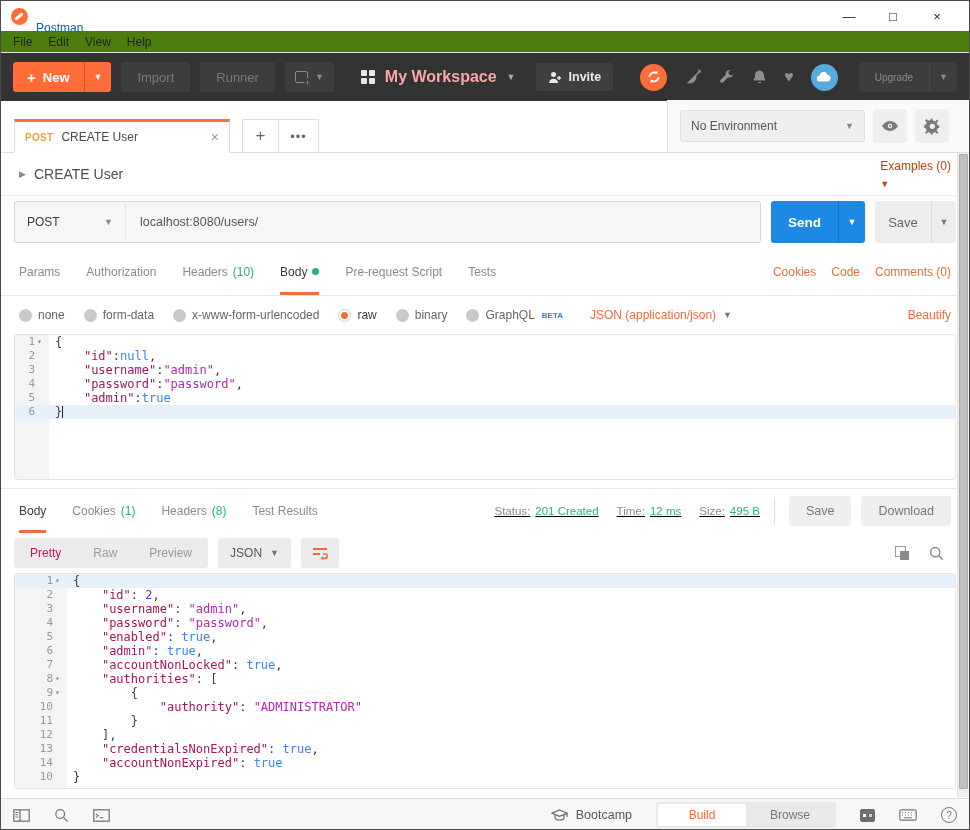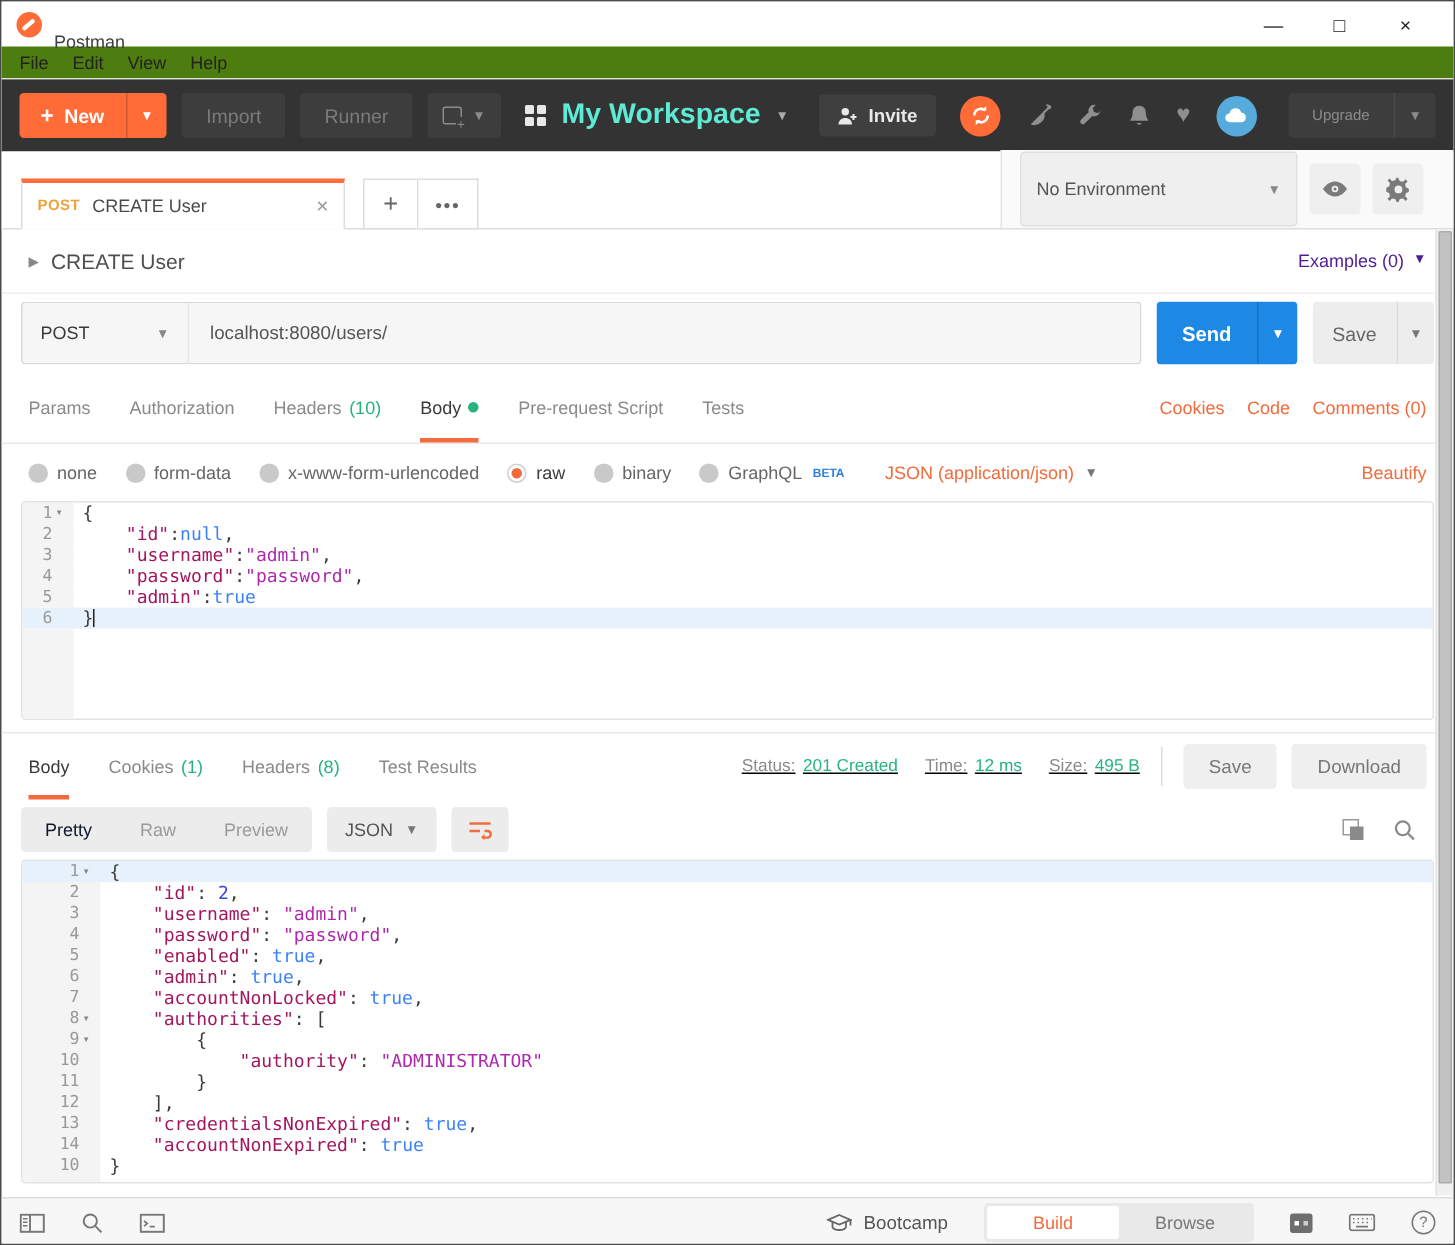--- a/index.html
+++ b/index.html
@@ -3,42 +3,42 @@
 <meta charset="utf-8">
 <style>
   * { margin:0; padding:0; box-sizing:border-box; }
   html,body { width:970px; height:830px; background:#fff; font-family:"Liberation Sans", sans-serif; }
   .window { position:relative; width:970px; height:830px; border:1px solid #4a4a4a; background:#fff; overflow:hidden; }
 
   
   .titlebar { height:30px; display:flex; align-items:center; padding:0 10px; background:#fff; }
   .logo { width:17px; height:17px; border-radius:50%; background:#ff6c37; position:relative; margin-right:8px; }
   .logo::after { content:""; position:absolute; left:3px; top:7px; width:10px; height:3px; background:#fff; border-radius:2px; transform:rotate(-40deg); }
-  .title-text { font-size:12px; color:#404040;margin-top:24px; }
+  .title-text { font-size:12px; color:#0369a1;margin-top:24px; }
   .win-controls { margin-left:auto; display:flex; }
   .win-btn { width:44px; height:28px; display:flex; align-items:center; justify-content:center; font-size:13px; color:#222; }
   
   .menubar { height:22px; background:#4d7c0f; display:flex; align-items:center; padding:0 4px; border-bottom:1px solid #e2e2e2; }
   .menu-item { font-size:12px; color:#222; padding:2px 8px; }
 
   
   .toolbar { height:48px; background:#333333; display:flex; align-items:center; padding:0 12px; }
   .tb-left { display:flex; align-items:center; gap:10px; }
   .btn-new { display:flex; align-items:stretch; background:#ff6c37; border-radius:3px; overflow:hidden; height:30px; }
   .btn-new .main { display:flex; align-items:center; gap:7px; padding:0 14px; color:#fff; font-weight:bold; font-size:13px; }
   .btn-new .plus { font-size:15px; font-weight:bold; }
   .btn-new .caret { display:flex; align-items:center; padding:0 9px; border-left:1px solid rgba(0,0,0,.18); color:#fff; font-size:9px; }
   .tb-btn { height:30px; padding:0 16px; background:#3d3d3d; border-radius:3px; color:#7b7b7b; font-size:13px; display:flex; align-items:center; }
   .tb-iconbtn { height:30px; padding:0 10px; background:#3d3d3d; border-radius:3px; display:flex; align-items:center; gap:7px; color:#8b8b8b; }
   .mini-sq { width:13px; height:12px; border:1.5px solid #8b8b8b; border-radius:2px; position:relative; }
   .mini-sq::after { content:"+"; position:absolute; right:-4px; bottom:-6px; font-size:9px; color:#8b8b8b; background:#3d3d3d; padding:0 1px; }
   .tb-center { display:flex; align-items:center; gap:10px; margin:0 auto; }
   .grid-icon { display:grid; grid-template-columns:6px 6px; grid-template-rows:6px 6px; gap:2px; }
   .grid-icon i { background:#e8e8e8; border-radius:1px; }
-  .ws-label { color:#5eead4; font-size:19px; font-weight:bold; }
+  .ws-label { color:#fca5a5; font-size:16px; font-weight:bold; }
   .ws-caret { color:#aaa; font-size:9px; }
   .btn-invite { height:28px; background:#3f3f3f; border-radius:3px; color:#e8e8e8; font-size:12.5px; font-weight:bold; display:flex; align-items:center; gap:7px; padding:0 12px; margin-left:10px; }
   .tb-right { display:flex; align-items:center; gap:17px; }
   .sync-circle { width:27px; height:27px; border-radius:50%; background:#ff6c37; display:flex; align-items:center; justify-content:center; }
   .cloud-circle { width:27px; height:27px; border-radius:50%; background:#56aadc; display:flex; align-items:center; justify-content:center; color:#fff; font-size:13px; }
   .tb-ico { color:#8f8f8f; display:flex; align-items:center; }
   .heart-g { color:#8f8f8f; font-size:16px; }
   .btn-upgrade { display:flex; height:30px; background:#3d3d3d; border-radius:3px; overflow:hidden; margin-left:4px; }
   .btn-upgrade .main { padding:0 16px; display:flex; align-items:center; color:#8b8b8b; font-size:10px; }
   .btn-upgrade .caret { padding:0 9px; display:flex; align-items:center; border-left:1px solid #4a4a4a; color:#8b8b8b; font-size:9px; }
@@ -46,30 +46,30 @@
   
   .tabstrip { height:52px; background:#fff; border-bottom:1px solid #ddd; display:flex; align-items:flex-end; }
   .req-tab { width:216px; height:34px; margin-left:13px; margin-bottom:-1px; border:1px solid #ddd; border-top:3px solid #ff6c37; border-bottom:1px solid #fff; background:#fff; display:flex; align-items:center; gap:8px; padding:0 10px; }
   .req-tab .method { font-size:10px; font-weight:bold; color:#eba23c; letter-spacing:.3px; }
   .req-tab .t-title { font-size:12px; color:#4a4a4a; flex:1; }
   .req-tab .t-close { color:#999; font-size:14px; }
   .tab-plus, .tab-dots { height:34px; margin-bottom:-1px; border:1px solid #ddd; border-left:none; background:#fff; display:flex; align-items:center; justify-content:center; color:#666; }
   .tab-plus { width:37px; font-size:17px; border-left:1px solid #ddd; margin-left:12px; }
   .tab-dots { width:40px; font-size:13px; letter-spacing:1px; }
   .env-zone { margin-left:auto; height:52px; width:302px; background:#fafafa; border-left:1px solid #e5e5e5; display:flex; align-items:center; gap:8px; padding:0 20px 0 12px; }
-  .env-select { flex:1; height:50px; background:#efefef; border:1px solid #e0e0e0; border-radius:3px; display:flex; align-items:center; padding:0 10px; }
+  .env-select { flex:1; height:32px; background:#efefef; border:1px solid #e0e0e0; border-radius:3px; display:flex; align-items:center; padding:0 10px; }
   .env-select .val { font-size:12px; color:#555; flex:1; }
   .env-select .caret { color:#888; font-size:9px; }
   .sq-btn { width:34px; height:34px; background:#efefef; border-radius:3px; display:flex; align-items:center; justify-content:center; color:#777; }
 
   
   .name-row { height:43px; display:flex; align-items:center; padding:0 18px; border-bottom:1px solid #f0f0f0; }
   .disc-caret { color:#888; font-size:9px; margin-right:8px; }
   .req-name { font-size:14px; color:#4f4f4f; }
-  .examples { margin-left:auto; display:flex; align-items:flex-start; gap:6px; color:#4c1d95; font-size:12px; }
+  .examples { margin-left:auto; display:flex; align-items:flex-start; gap:6px; color:#c2410c; font-size:12px;flex-direction:column; }
   .examples .caret { font-size:9px; }
 
   
   .url-row { height:52px; display:flex; align-items:center; padding:0 13px; }
   .method-select { width:112px; height:42px; border:1px solid #d8d8d8; border-right:1px solid #e4e4e4; border-radius:3px 0 0 3px; background:#f6f6f6; display:flex; align-items:center; padding:0 12px; }
   .method-select .val { flex:1; font-size:12px; color:#3a3a3a; }
   .method-select .caret { color:#888; font-size:9px; }
   .url-input { flex:1; height:42px; border:1px solid #d8d8d8; border-left:none; border-radius:0 3px 3px 0; background:#f6f6f6; font-size:12.5px; color:#555; padding:0 14px; font-family:"Liberation Sans",sans-serif; outline:none; }
   .send-group { display:flex; margin-left:10px; height:42px; border-radius:3px; overflow:hidden; }
   .send-main { width:67px; background:#1e88e5; color:#fff; font-size:13.5px; font-weight:bold; display:flex; align-items:center; justify-content:center; }
@@ -127,21 +127,21 @@
   .resp-meta { margin-left:auto; display:flex; align-items:center; gap:18px;text-decoration:underline; }
   .meta-item { font-size:11.5px; color:#8a8a8a; display:flex; gap:5px; align-items:center; }
   .meta-item .v { color:#26b47e; }
   .vdiv { width:1px; height:26px; background:#ddd; margin:0 2px; align-self:center; }
   .flat-btn { height:30px; padding:0 17px; background:#efefef; border-radius:3px; color:#777; font-size:12.5px; display:flex; align-items:center; align-self:center; }
 
   
   .resp-toolbar { height:40px; display:flex; align-items:center; padding:0 13px; }
   .seg-group { display:flex; background:#ececec; border-radius:3px; overflow:hidden; }
   .seg { padding:8px 16px; font-size:12px; color:#9a9a9a; }
-  .seg.active { color:#0f172a; }
+  .seg.active { color:#be185d; }
   .json-group { display:flex; align-items:center; gap:8px; background:#ececec; border-radius:3px; padding:8px 12px; margin-left:10px; }
   .json-group .val { font-size:12px; color:#555; }
   .json-group .caret { font-size:9px; color:#777; }
   .wrap-btn { width:38px; height:30px; background:#ececec; border-radius:3px; display:flex; align-items:center; justify-content:center; margin-left:10px; }
   .resp-tools { margin-left:auto; display:flex; align-items:center; gap:20px; padding-right:12px; }
   .copy-icon { position:relative; width:14px; height:14px; }
   .copy-icon::before { content:""; position:absolute; left:0; top:0; width:9px; height:9px; border:1.5px solid #9a9a9a; }
   .copy-icon::after { content:""; position:absolute; right:0; bottom:0; width:9px; height:9px; background:#8a8a8a; }
 
   

